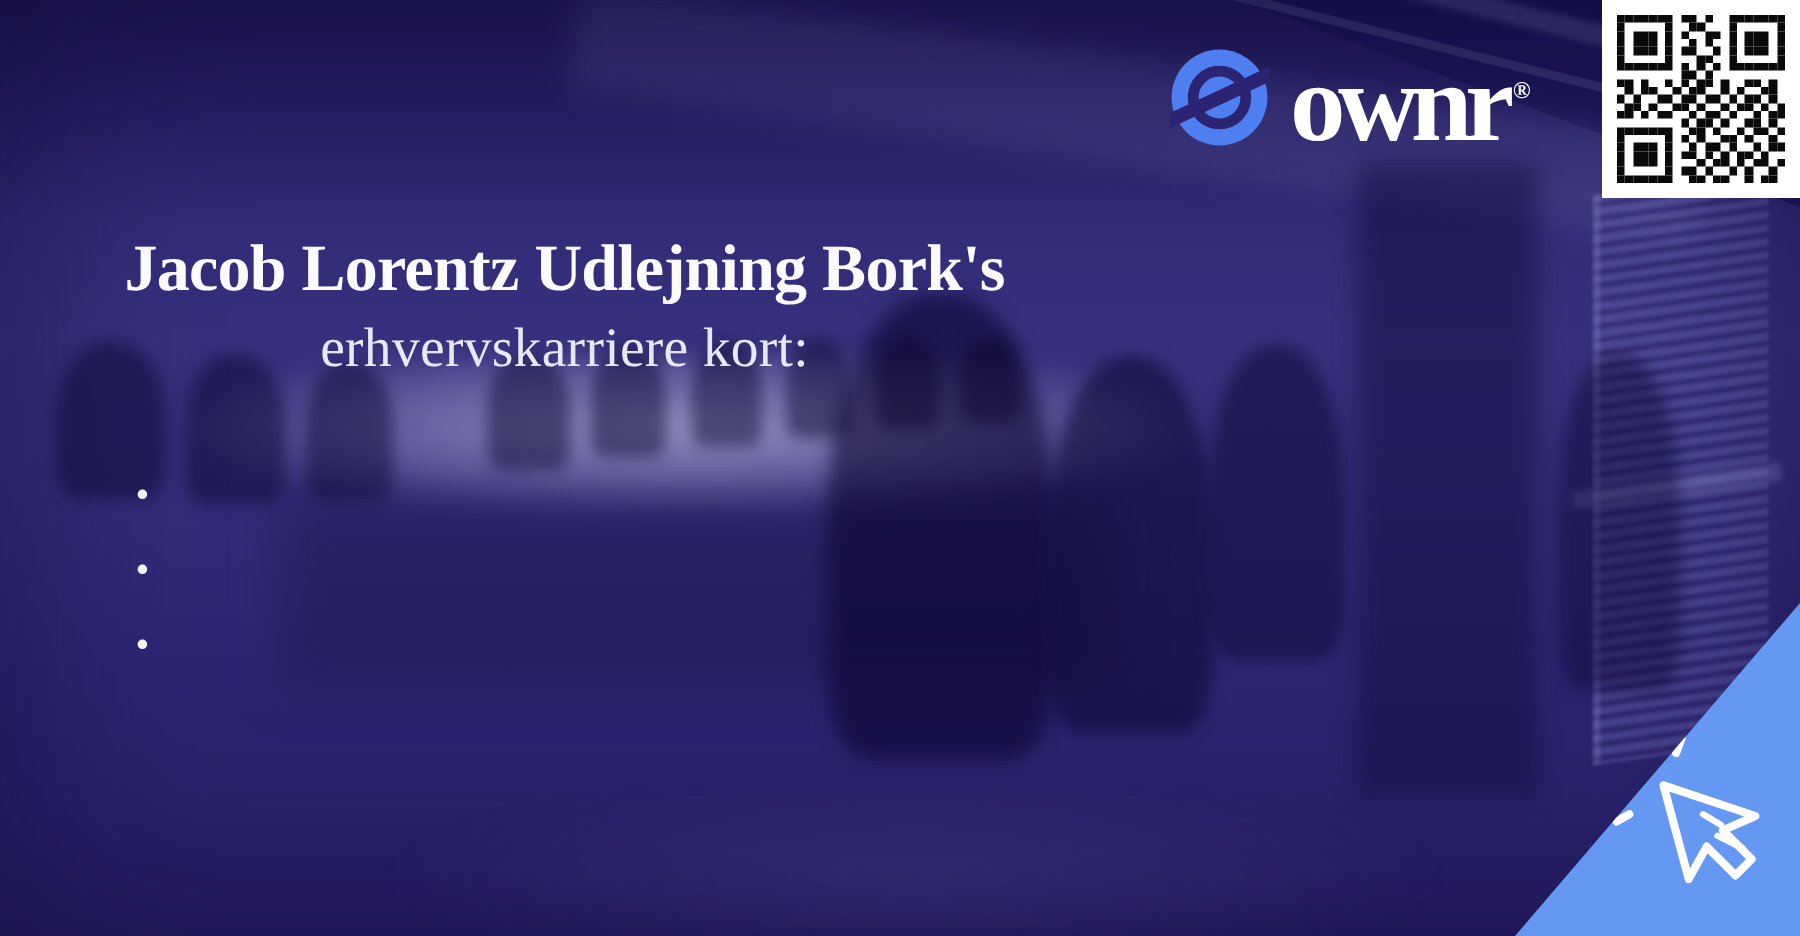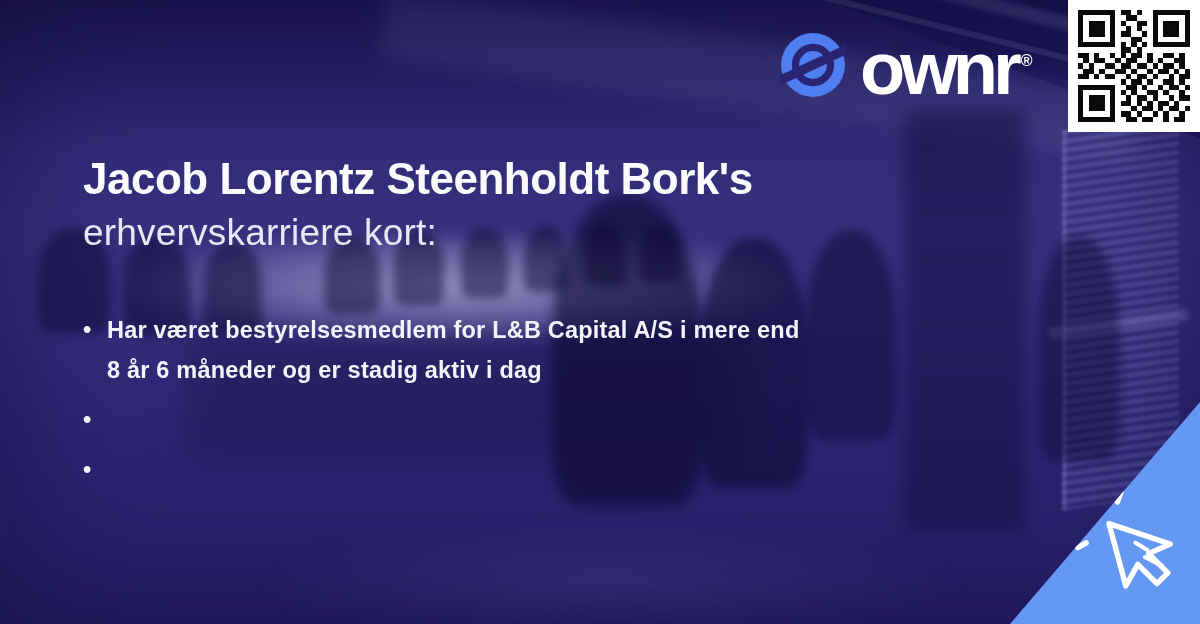--- a/index.html
+++ b/index.html
@@ -1,19 +1,20 @@
 <!DOCTYPE html>
 <html><head>
 <meta charset="utf-8">
 <style>
   html,body{margin:0;padding:0;background:#14104a;}
   #card{
     position:relative;width:1200px;height:624px;overflow:hidden;
-    font-family:Liberation Sans, sans-serif;
+    font-family:Liberation Serif, serif;
     background:linear-gradient(180deg,#2a2269 0%,#2f2873 16%,#37307e 36%,#342d7b 52%,#2d2572 72%,#271f66 100%);
+    text-align:center;
   }
   
   .bgdeco{position:absolute;inset:0;pointer-events:none;}
   .ceiling-shadow{position:absolute;left:0;top:0;width:100%;height:150px;
     background:linear-gradient(180deg,rgba(20,14,70,.55),rgba(20,14,70,0));}
   .ceiling-wedge{position:absolute;right:0;top:0;width:520px;height:150px;
     clip-path:polygon(28% 0,100% 0,100% 92%);background:rgba(22,16,78,.6);}
   .ceiling-beam{position:absolute;right:40px;top:-30px;width:560px;height:14px;
     background:rgba(170,170,225,.18);transform:rotate(14deg);filter:blur(2px);}
   .ceiling-beam2{position:absolute;right:120px;top:6px;width:420px;height:6px;
@@ -555,29 +556,27 @@
         <div></div>
         <div class="d"></div>
         <div></div>
         <div class="d"></div>
         <div class="d"></div>
         <div></div>
       </div>
   </div>
 
   <div class="headline">
-    <div class="title">Jacob Lorentz Steenholdt Bork's</div>
+    <div class="title">Jacob Lorentz Udlejning Bork's</div>
     <div class="subtitle">erhvervskarriere kort:</div>
   </div>
 
   <ul class="bullets">
     <li>
       <span class="marker">•</span>
-      <span class="btxt">Har været bestyrelsesmedlem for L&amp;B Capital A/S i mere end
-8 år 6 måneder og er stadig aktiv i dag</span>
     </li>
     <li>
       <span class="marker">•</span>
     </li>
     <li>
       <span class="marker">•</span>
     </li>
   </ul>
 
   <div class="corner-triangle">

